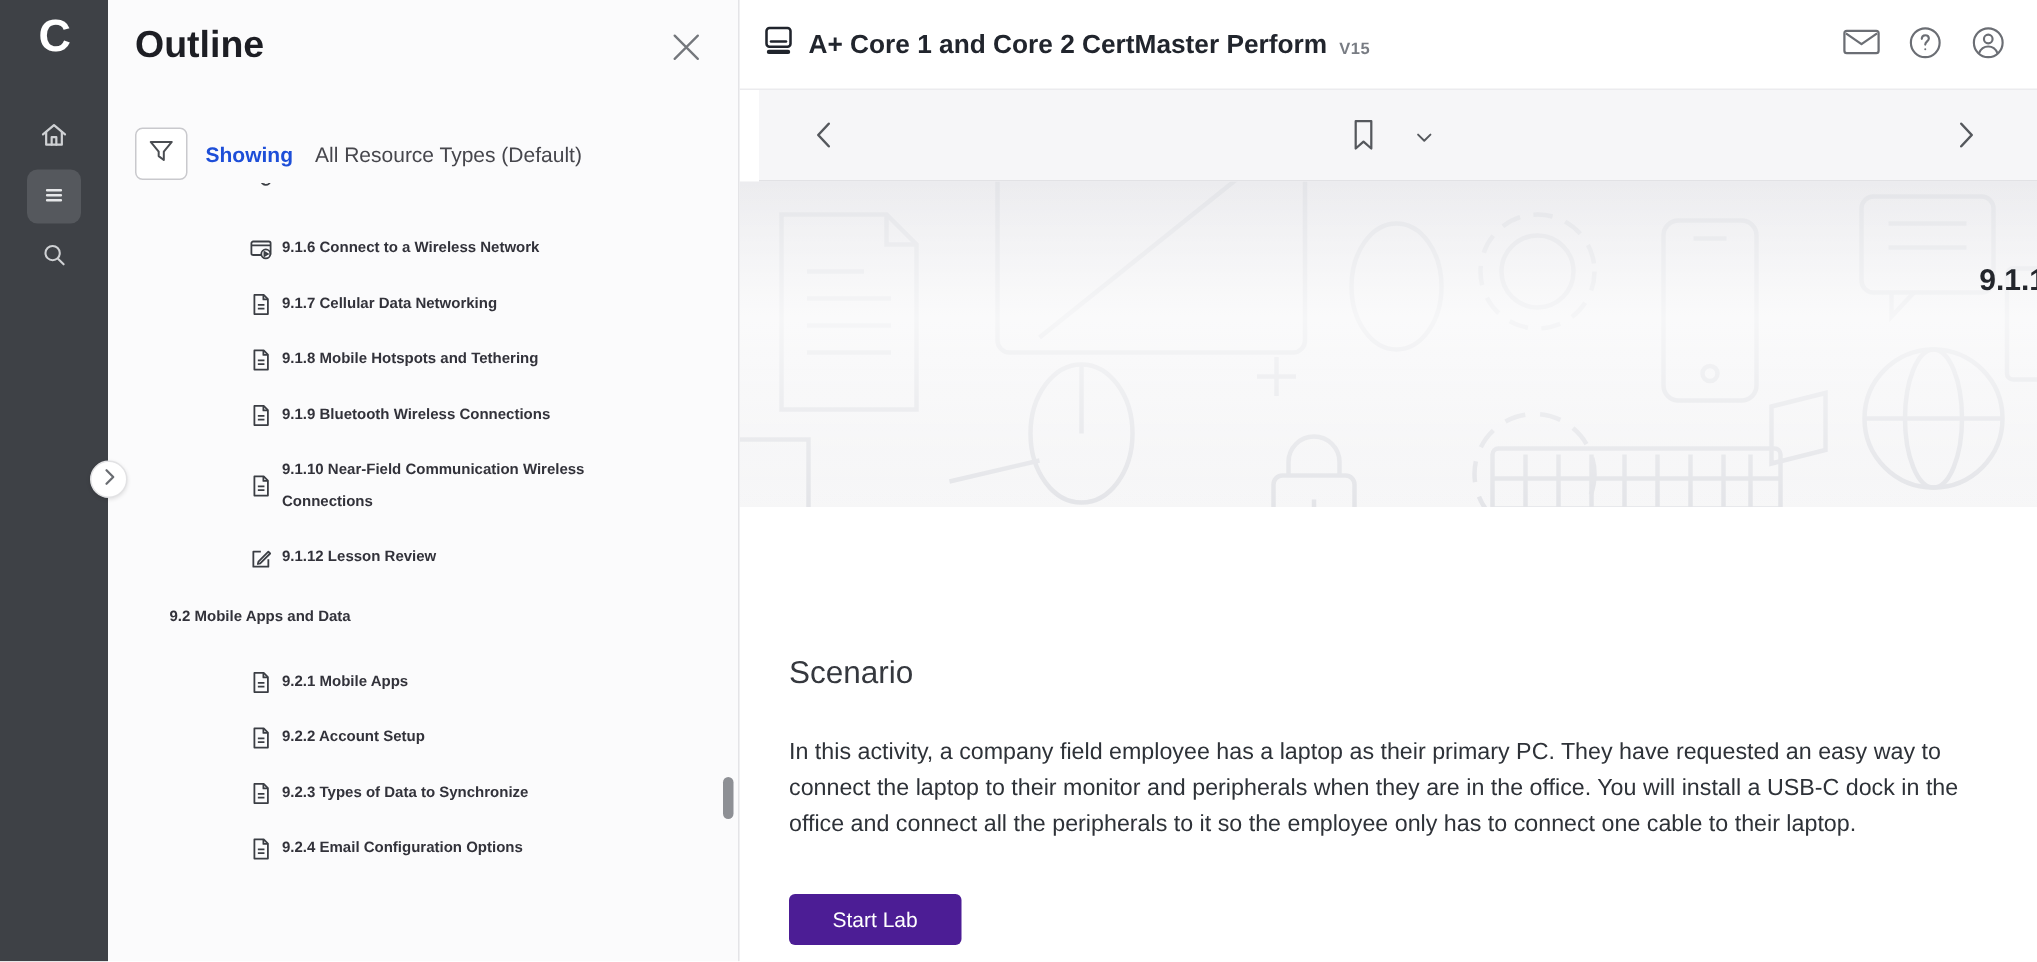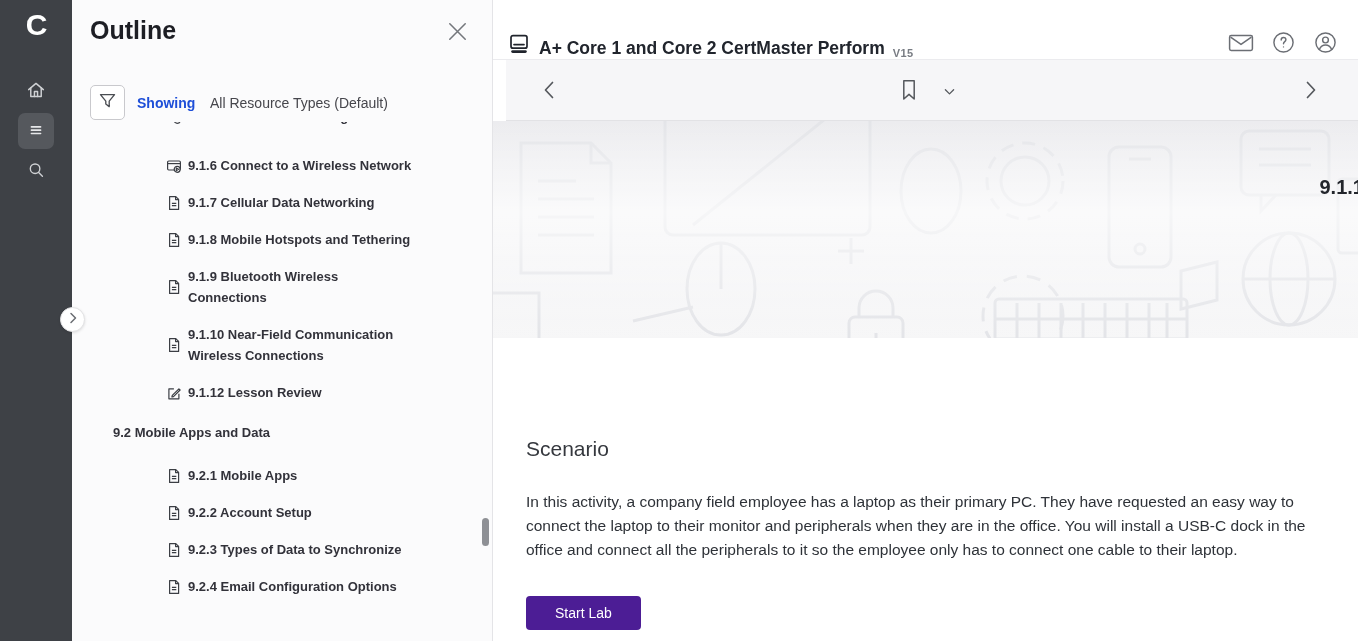--- a/index.html
+++ b/index.html
@@ -33,37 +33,37 @@
                border:none; cursor:pointer; }
 
   .filter-btn { position:absolute; left:18px; top:85px; width:35px; height:35px; background:#ffffff;
                 border:1px solid #c9c9cd; border-radius:5px; cursor:pointer;
                 display:flex; align-items:center; justify-content:center; }
   .showing { position:absolute; left:65px; top:95px; font-size:14px; font-weight:700; color:#1d4ed8; }
   .filter-value { position:absolute; left:138px; top:95px; font-size:14px; font-weight:400; color:#46464c; }
 
   .list { position:absolute; left:0; top:122px; right:0; bottom:0; overflow:hidden; }
   .row { position:relative; margin:0 38px 0 32px; padding:8px 8px 8px 84px;
-         font-size:13px; font-weight:700; color:#32323a; line-height:21px;
+         font-size:10px; font-weight:700; color:#32323a; line-height:21px;
          border-radius:4px; cursor:pointer; }
   .row .icn { position:absolute; left:62px; top:50%; transform:translateY(-50%);
               width:16px; height:16px; display:block; }
   .row.section { padding:8px 8px 8px 9px; margin:3px 38px 6px 32px; cursor:default; }
   .row.selected { background:#e9e9ec; }
   .row.clipped-top { margin-top:-24px; margin-bottom:12px; }
   .w190 { display:inline-block; max-width:195px; }
 
   .scroll-thumb { position:absolute; right:3px; top:518px; width:7px; height:28px;
                   background:#8e9095; border-radius:4px; cursor:pointer; }
 
   
   .main { position:absolute; left:493px; top:0; width:865px; height:641px; background:#ffffff; }
 
   .topbar { position:absolute; left:0; top:0; width:865px; height:60px; background:#ffffff;
-            border-bottom:1px solid #ebebee; display:flex; align-items:flex-end;
+            border-bottom:1px solid #ebebee; display:flex; align-items:center;
             padding:0 18px 0 15px; }
   .course-title { margin-left:9px; font-size:17.5px; font-weight:700; color:#21252d; }
   .version { margin-left:8px; margin-top:6px; font-size:11px; font-weight:700; color:#787c83; letter-spacing:.4px; }
   .tb-spacer { flex:1; }
   .tb-btn { width:30px; height:30px; border:none; background:transparent; cursor:pointer;
             display:flex; align-items:center; justify-content:center; margin-left:12px; }
 
   .navbar { position:absolute; left:13px; top:60px; width:852px; height:61px;
             background:#f6f6f8; border-bottom:1px solid #e2e2e5; }
   .nav-btn { position:absolute; border:none; background:transparent; cursor:pointer;

